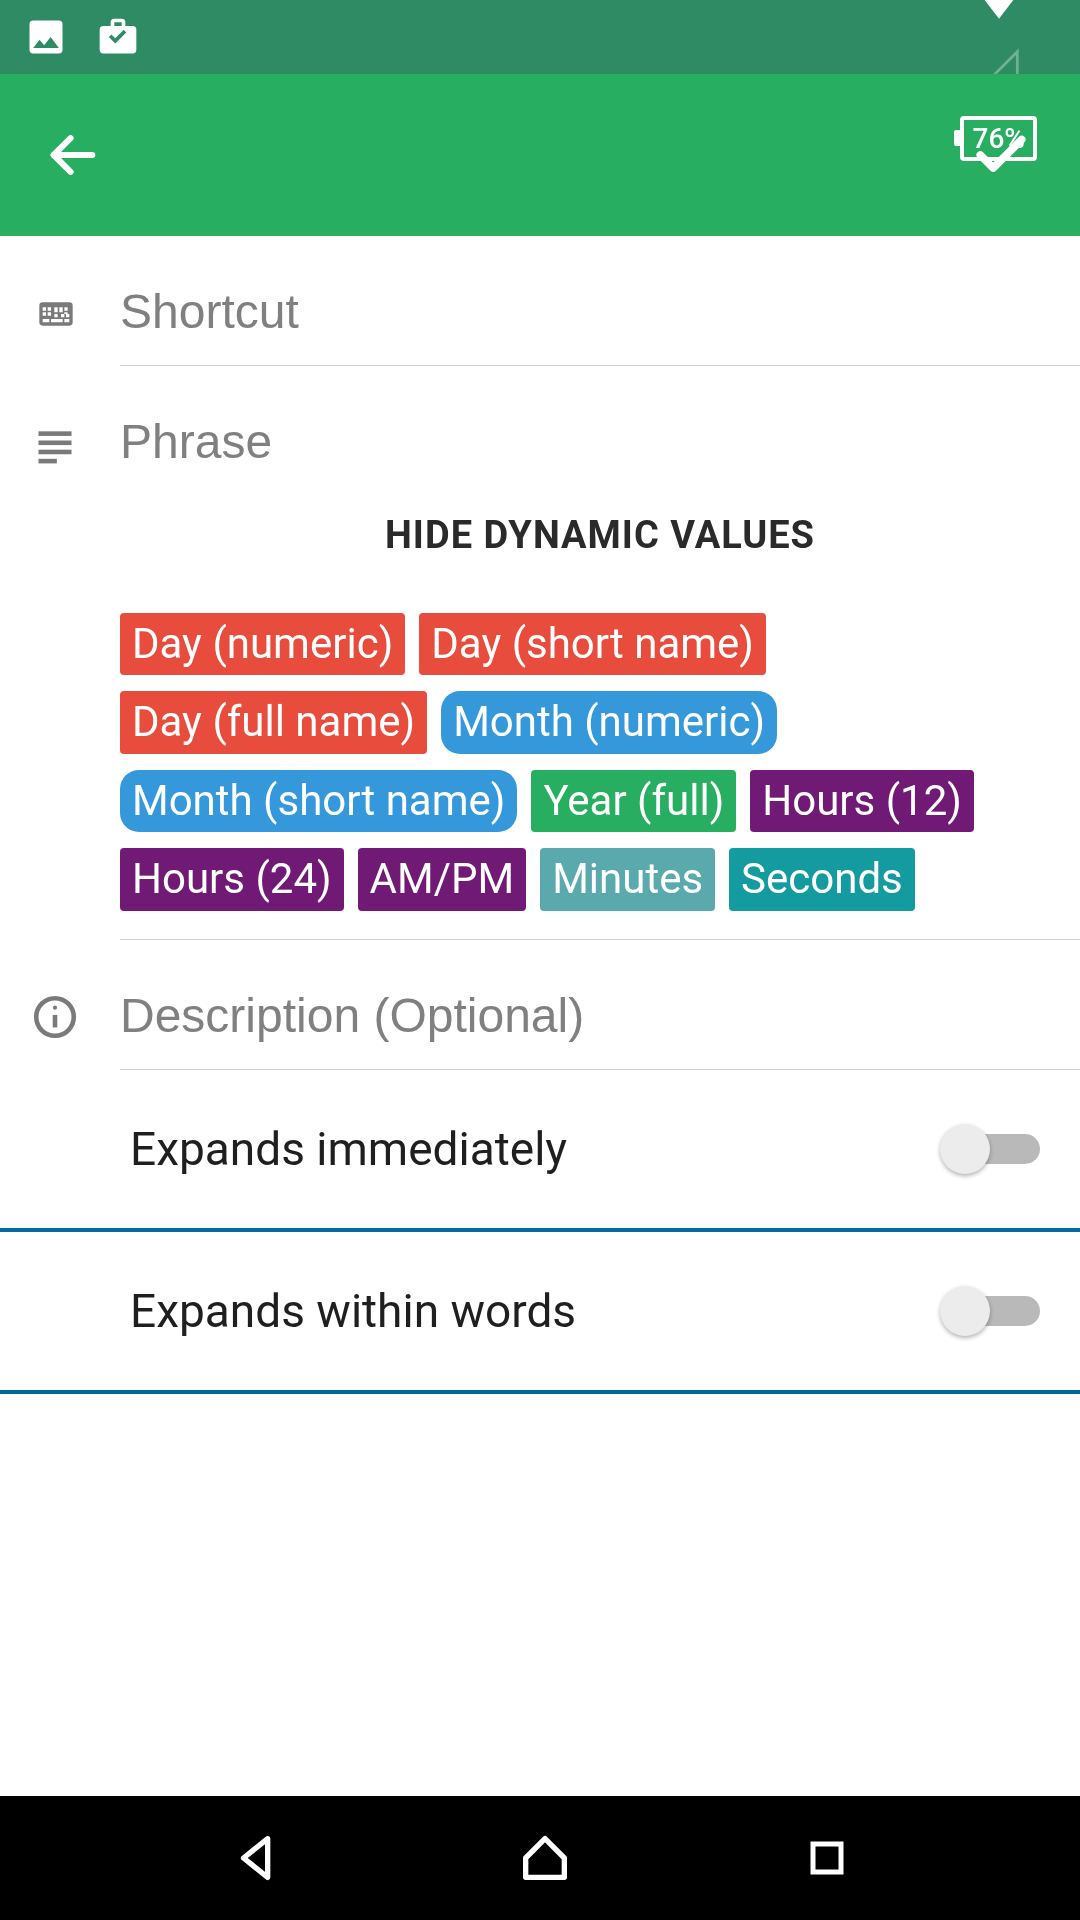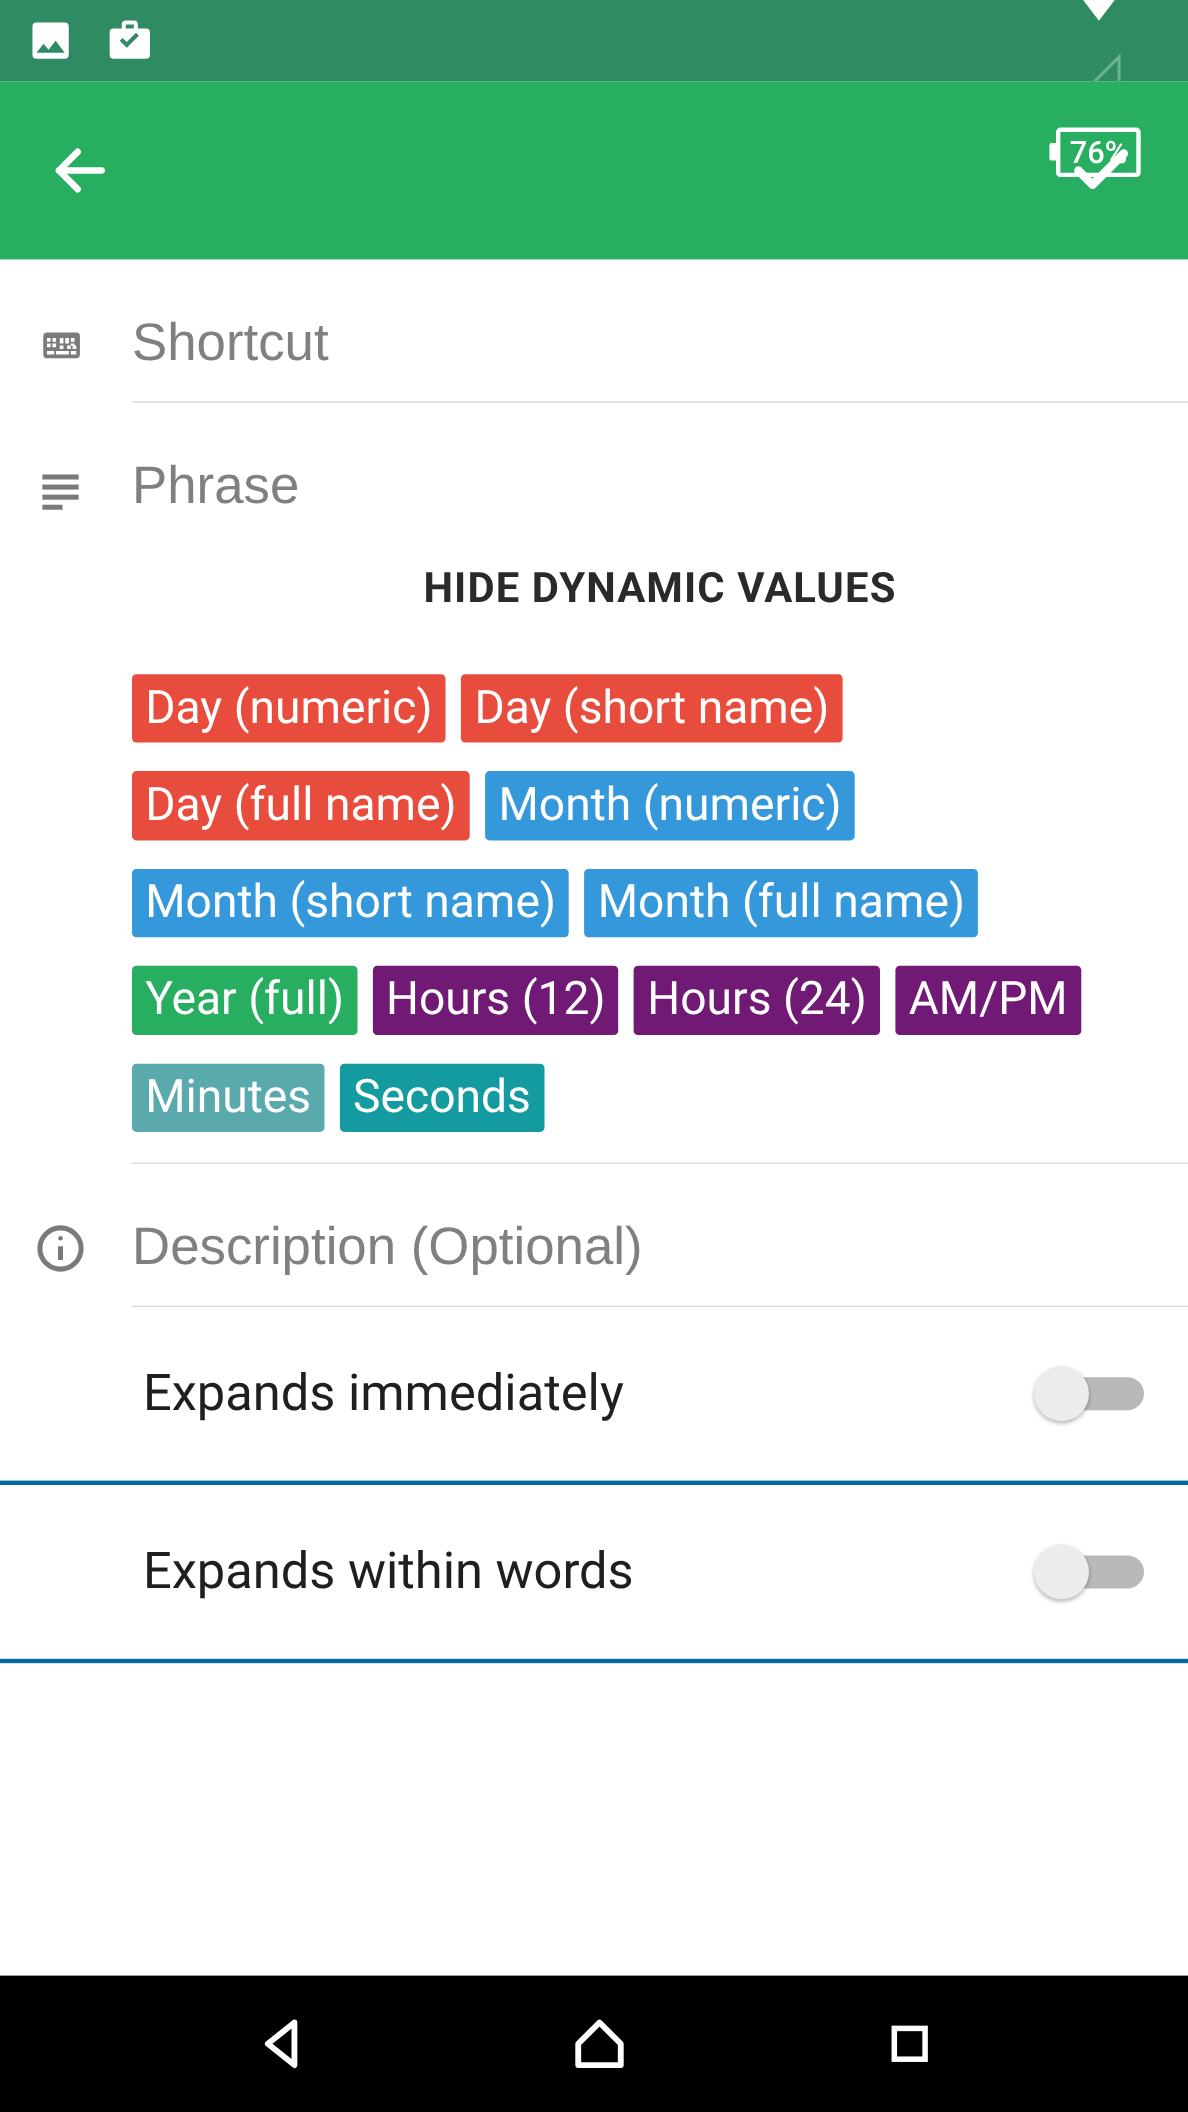--- a/index.html
+++ b/index.html
@@ -82,32 +82,32 @@
     text-align:center;
     font-size:38px;
     font-weight:700;
     color:#2a2a2a;
     letter-spacing:1px;
     margin:44px 0 56px 0;
   }
   .chips{
     display:flex;
     flex-wrap:wrap;
-    gap:26px 14px;
+    gap:16px 14px;
     padding-bottom:28px;
   }
   .chip{
     color:#fff;
     font-size:42px;
     padding:6px 12px;
     border-radius:4px;
     line-height:1.2;
   }
   .chip-red{ background:#e74c3c; }
-  .chip-blue{ background:#3498db; }
+  .chip-blue{ background:#3498db;border-radius:19px; }
   .chip-green{ background:#27ae60; }
   .chip-gray{ background:#701a75; }
   .chip-teal{ background:#5aa9ad; }
   .chip-tealdark{ background:#149ba0; }
   .chip-orange{ background:#f39c12; }
 
   .desc-row .field-icon{ padding-top:52px; }
 
   
   .switch-row{
@@ -223,21 +223,20 @@
     </div>
     <div class="phrase-block">
       <input class="field-input" placeholder="Phrase" style="">
       <div class="dynamic-header">HIDE DYNAMIC VALUES</div>
       <div class="chips" id="chips">
           <span class="chip chip-red">Day (numeric)</span>
           <span class="chip chip-red">Day (short name)</span>
           <span class="chip chip-red">Day (full name)</span>
           <span class="chip chip-blue">Month (numeric)</span>
           <span class="chip chip-blue">Month (short name)</span>
-          <span class="chip chip-blue">Month (full name)</span>
           <span class="chip chip-green">Year (full)</span>
           <span class="chip chip-gray">Hours (12)</span>
           <span class="chip chip-gray">Hours (24)</span>
           <span class="chip chip-gray">AM/PM</span>
           <span class="chip chip-teal">Minutes</span>
           <span class="chip chip-tealdark">Seconds</span>
         </div>
     </div>
   </div>
 

